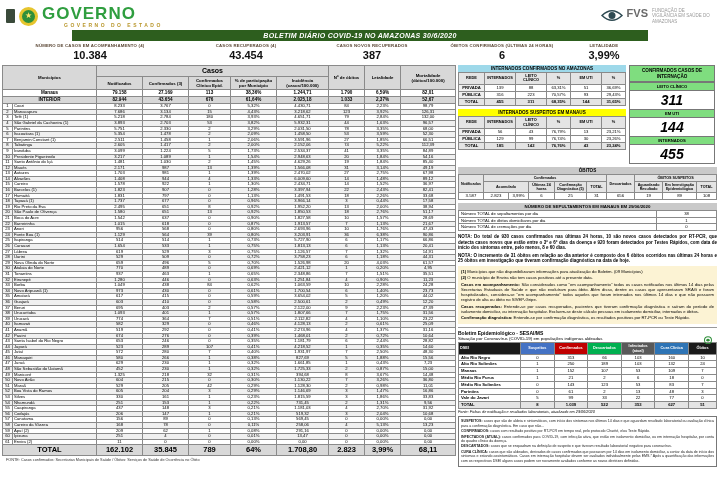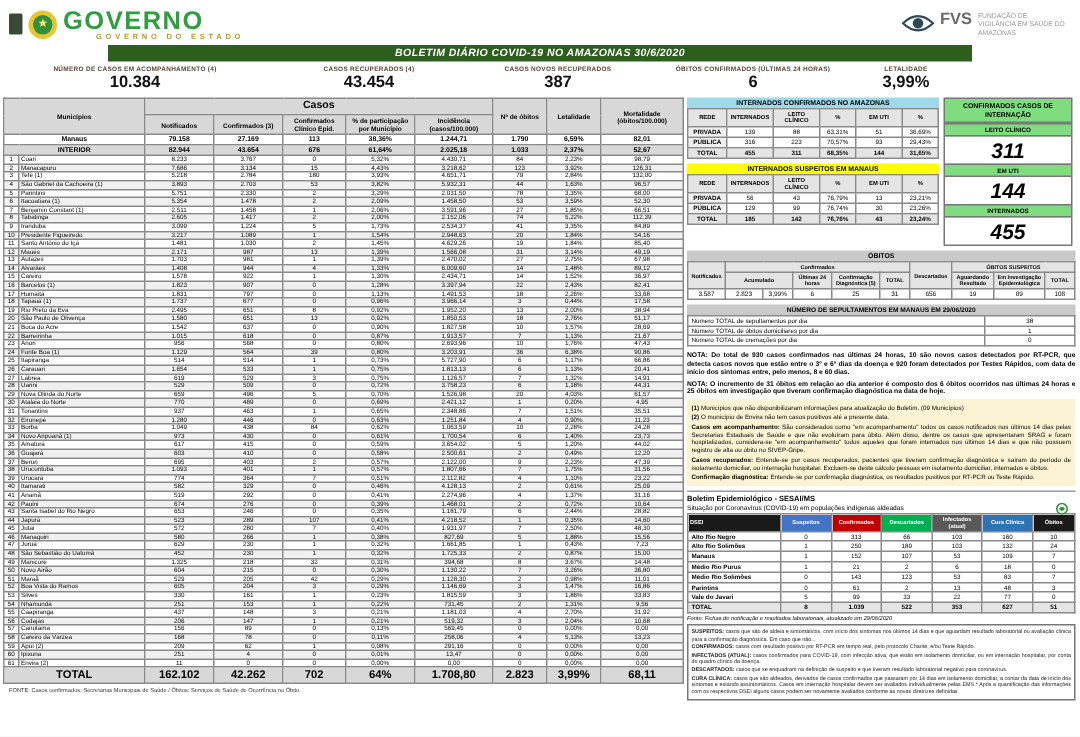--- a/index.html
+++ b/index.html
@@ -942,22 +942,22 @@
               <td>0,00</td>
               <td>0</td>
               <td>0,00%</td>
               <td>0,00</td>
             </tr>
           </tbody>
         <tbody>
           <tr class="grand">
             <td colspan="2" style="text-align:center">TOTAL</td>
             <td>162.102</td>
-            <td>42.262</td>
-            <td>702</td>
+            <td>35.845</td>
+            <td>789</td>
             <td>64%</td>
             <td>1.708,80</td>
             <td>2.823</td>
             <td>3,99%</td>
             <td>68,11</td>
           </tr>
         </tbody>
       </table>
       <div class="fonte">FONTE: Casos confirmados: Secretarias Municipais de Saúde / Óbitos: Serviços de Saúde de Ocorrência no Óbito</div>
     </div>

